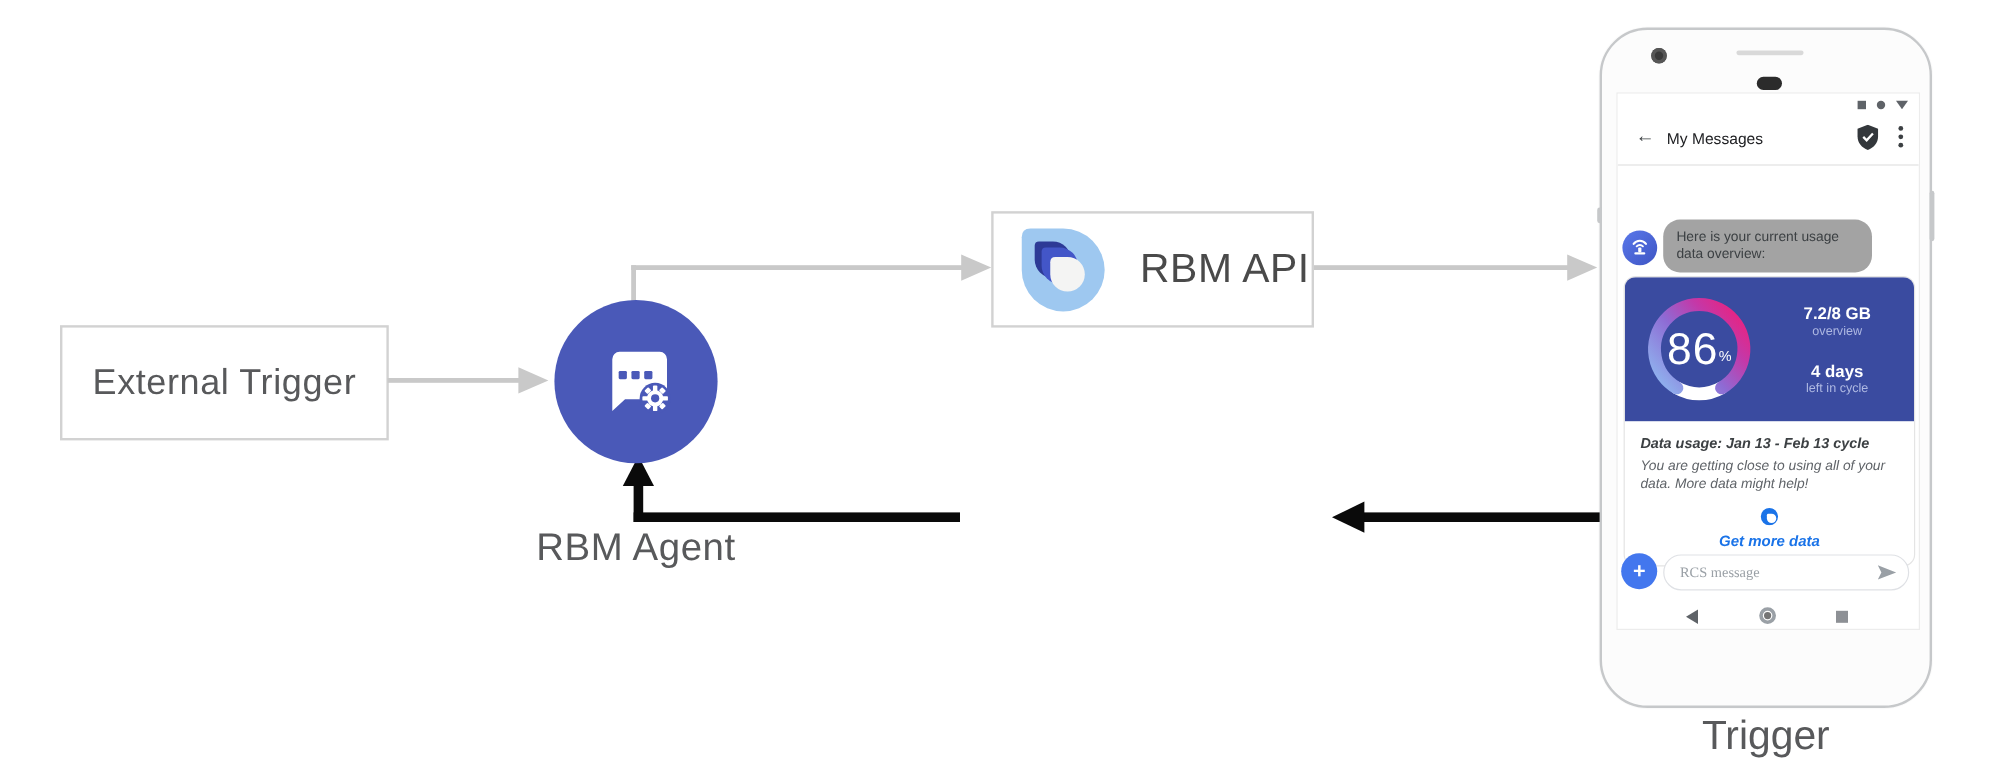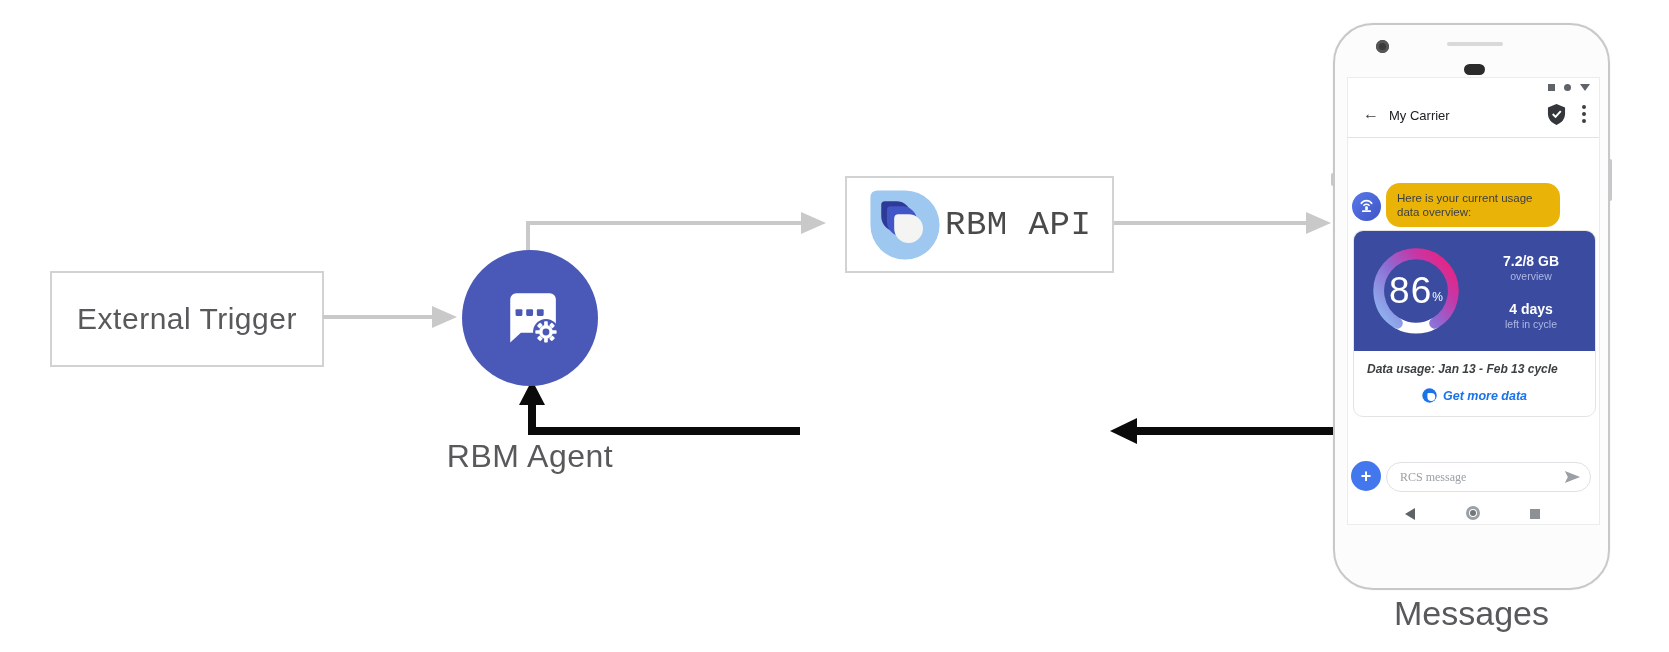--- a/index.html
+++ b/index.html
@@ -39,36 +39,36 @@
   .st-tri { width:0; height:0; border-left:5px solid transparent; border-right:5px solid transparent; border-top:7px solid #5f6368; }
 
   .appbar { position:absolute; top:0; left:0; right:0; height:60px; border-bottom:1px solid #e2e2e2; background:#fff; }
   .back-arrow { position:absolute; left:15px; top:28px; font-size:16px; color:#3c4043; line-height:16px; }
   .appbar-title { position:absolute; left:41px; top:30px; font-size:13px; color:#202124; }
   .shield { position:absolute; right:33px; top:26px; }
   .dots3 { position:absolute; right:13px; top:27px; width:4px; display:flex; flex-direction:column; gap:3px; }
   .dots3 span { width:4px; height:4px; border-radius:50%; background:#3c4043; }
 
   .avatar { position:absolute; left:4px; top:114px; width:29px; height:29px; border-radius:50%; background:linear-gradient(135deg,#5a78ea,#3e55c4); display:flex; align-items:center; justify-content:center; }
-  .bubble { position:absolute; left:38px; top:105px; width:174px; background:#eab308; border-radius:14px; padding:8px 11px; font-size:11.5px; line-height:14px; color:#3c4043; }
+  .bubble { position:absolute; left:38px; top:105px; width:174px; background:#a3a3a3; border-radius:14px; padding:8px 11px; font-size:11.5px; line-height:14px; color:#3c4043; }
 
   .card { position:absolute; left:5px; top:152px; width:243px; border:1px solid #e4e4e4; border-radius:10px; background:#fff; overflow:hidden; }
   .card-blue { position:relative; height:120px; background:#3a4ba0; }
   .gauge-wrap { position:absolute; left:13px; top:11px; width:98px; height:98px; }
   .gauge-label { position:absolute; left:0; top:0; width:98px; height:98px; display:flex; align-items:center; justify-content:center; color:#fff; }
   .gauge-label .pct { font-size:37px; font-weight:300; letter-spacing:1px; }
   .gauge-label .pct-sign { font-size:12px; margin-top:12px; }
   .card-stats { position:absolute; right:8px; top:0; bottom:0; width:112px; display:flex; flex-direction:column; align-items:center; justify-content:center; color:#fff; }
   .stat-value { font-size:14px; font-weight:bold; line-height:18px; }
   .stat-caption { font-size:10.5px; color:#aeb8e2; line-height:13px; }
   .stat-gap { height:17px; }
   .card-white { padding:11px 13px 13px 13px;font-style:italic; }
   .card-title { font-size:12px; font-weight:bold; color:#3c4043; line-height:15px; }
   .card-body { margin-top:5px; font-size:11.5px; color:#5f6368; line-height:15px; }
-  .card-action { margin-top:11px; display:flex; align-items:center; justify-content:center; gap:6px; }
+  .card-action { margin-top:11px; display:flex; align-items:center; justify-content:center; gap:6px;flex-direction:column; }
   .card-action-label { font-size:12.5px; font-weight:bold; color:#1a73e8; }
 
   .plus-btn { position:absolute; left:3px; top:383px; width:30px; height:30px; border-radius:50%; background:#4377ee; color:#fff; display:flex; align-items:center; justify-content:center; font-size:18px; font-weight:bold; line-height:18px; }
   .composer { position:absolute; left:38px; top:384px; width:205px; height:30px; border:1px solid #dfe1e5; border-radius:15px; background:#fff; display:flex; align-items:center; }
   .composer input { border:none; outline:none; background:transparent; flex:1; padding:0 6px 0 13px; font-size:12px; color:#3c4043; font-family:Liberation Serif, serif; }
   .composer input::placeholder { color:#9aa0a6; }
   .send-btn { width:26px; height:20px; display:flex; align-items:center; justify-content:center; margin-right:6px; }
 
   .navbar { position:absolute; left:0; right:0; top:425px; height:23px; display:flex; align-items:center; }
   .nav-back { position:absolute; left:57px; top:5px; width:0; height:0; border-top:6px solid transparent; border-bottom:6px solid transparent; border-right:10px solid #5f6368; }
@@ -122,21 +122,21 @@
           <rect x="76" y="60" width="6" height="5" rx="1" transform="rotate(45 79 62.5)"></rect>
           <rect x="60" y="77" width="6" height="5" rx="1" transform="rotate(45 63 79.5)"></rect>
           <rect x="76" y="77" width="6" height="5" rx="1" transform="rotate(-45 79 79.5)"></rect>
         </g>
         <circle cx="71" cy="71" r="4.5" fill="#4a59b8"></circle>
       </svg>
     </span>
   </div>
   <div class="dlabel" style="position:absolute; left:430px; top:438px; width:200px; text-align:center; font-size:32px;">RBM Agent</div>
 
-  <div class="dbox" style="left:845px; top:176px; width:269px; height:97px; justify-content:flex-start; padding-left:22px; gap:4px;font-family:Liberation Mono, monospace;">
+  <div class="dbox" style="left:826px; top:176px; width:269px; height:97px; justify-content:flex-start; padding-left:22px; gap:28px;">
     <span style="display:flex;">
       <svg width="72" height="72" viewBox="0 0 100 100">
         <path fill="#9ec8f0" d="M50 2 A48 48 0 1 1 2 50 L2 12 Q2 2 12 2 Z"></path>
         <path fill="#2d3a96" d="M38 17 A21 21 0 1 1 17 38 L17 22 Q17 17 22 17 Z"></path>
         <path fill="#4356c8" d="M46 24 A21 21 0 1 1 25 45 L25 29 Q25 24 30 24 Z"></path>
         <path fill="#f4f4f3" d="M55 35 A20 20 0 1 1 35 55 L35 41 Q35 35 41 35 Z"></path>
       </svg>
     </span>
     <div class="dlabel" style="font-size:34px; color:#4a4a4a;">RBM API</div>
   </div>
@@ -151,21 +151,21 @@
 
     <div class="screen">
 
       <div class="appbar">
         <div class="statusbar">
           <span class="st-square"></span>
           <span class="st-circle"></span>
           <span class="st-tri"></span>
         </div>
         <div class="back-arrow">←</div>
-        <div class="appbar-title">My Carrier</div>
+        <div class="appbar-title">My Messages</div>
         <span class="shield">
           <svg width="19" height="21" viewBox="0 0 20 22">
             <path fill="#33373b" d="M10 0 L19 3.5 V10 C19 16 15.2 20 10 22 C4.8 20 1 16 1 10 V3.5 Z"></path>
             <polyline points="6,10.5 9,13.5 14.5,7.5" fill="none" stroke="#ffffff" stroke-width="2"></polyline>
           </svg>
         </span>
         <div class="dots3">
             <span></span>
             <span></span>
             <span></span>
@@ -207,20 +207,21 @@
           <div class="card-stats">
             <div class="stat-value">7.2/8 GB</div>
             <div class="stat-caption">overview</div>
             <div class="stat-gap"></div>
             <div class="stat-value">4 days</div>
             <div class="stat-caption">left in cycle</div>
           </div>
         </div>
         <div class="card-white">
           <div class="card-title">Data usage: Jan 13 - Feb 13 cycle</div>
+          <div class="card-body">You are getting close to using all of your data. More data might help!</div>
           <div class="card-action">
             <span style="display:flex;">
               <svg width="15" height="15" viewBox="0 0 100 100">
                 <circle cx="50" cy="50" r="48" fill="#1a73e8"></circle>
                 <path fill="#ffffff" d="M62 34 A26 26 0 1 1 36 60 L36 42 Q36 34 44 34 Z"></path>
               </svg>
             </span>
             <span class="card-action-label">Get more data</span>
           </div>
         </div>
@@ -240,15 +241,15 @@
         <span class="nav-back"></span>
         <span class="nav-home">
             <i></i>
           </span>
         <span class="nav-recents"></span>
       </div>
 
     </div>
   </div>
 
-  <div class="messages-caption">Messages</div>
+  <div class="messages-caption">Trigger</div>
 
 </div>
 
 </body></html>

